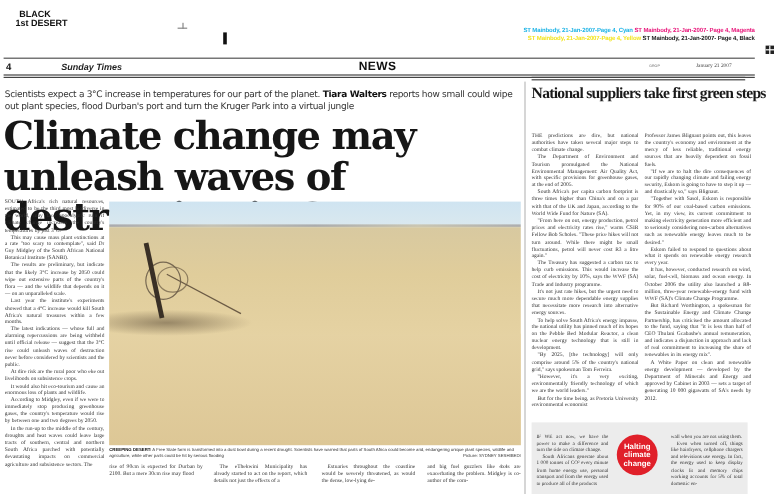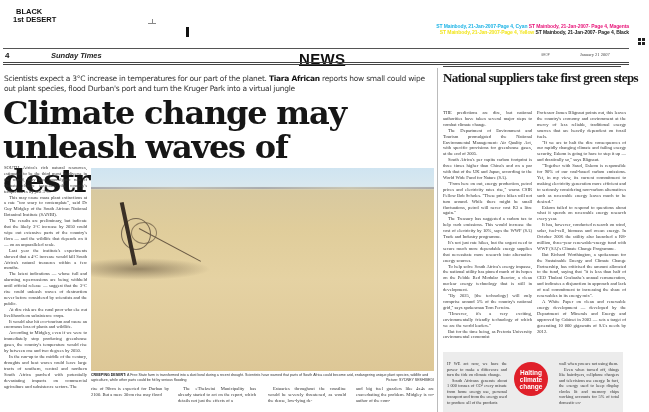--- a/index.html
+++ b/index.html
@@ -18,21 +18,21 @@
   .color-slug .yellow { color: #f2e51f; }
   .color-slug .black { color: #222; }
   .target-mark { position: absolute; right: 4px; top: 38px; width: 7px; height: 7px; background: #222; }
   .target-mark::before { content: ""; position: absolute; left: 3px; top: 0; width: 1px; height: 7px; background: #fff; }
   .target-mark::after { content: ""; position: absolute; top: 3px; left: 0; height: 1px; width: 7px; background: #fff; }
 
   .folio-rule-top { position: absolute; left: 3px; top: 48px; width: 626px; height: 1px; background: #555; }
   .folio { position: absolute; left: 3px; top: 50px; width: 626px; height: 12px; }
   .folio .pg { position: absolute; left: 2px; top: 1px; font-family: "Liberation Sans", sans-serif; font-weight: bold; font-size: 8px; color: #111; }
   .folio .mast { position: absolute; left: 4px; top: 1px; font-family: Liberation Sans, sans-serif; font-weight: bold; font-style: italic; font-size: 7.5px; color: #222; margin-left: 44px; }
-  .folio .sect { position: absolute; left: 296px; top: 0px; font-family: "Liberation Sans", sans-serif; font-weight: bold; font-size: 15px; letter-spacing: 0.3px; color: #111; text-decoration: underline; }
+  .folio .sect { position: absolute; left: 296px; top: 0px; font-family: "Liberation Sans", sans-serif; font-weight: bold; font-size: 10px; letter-spacing: 0.3px; color: #111; }
   .folio .tag { position: absolute; left: 538px; top: 3px; font-family: "Liberation Sans", sans-serif; font-size: 3px; color: #666; }
   .folio .date { position: absolute; left: 577px; top: 2px; font-family: "Liberation Serif", serif; font-size: 4.5px; color: #444; }
   .folio-rule-bot { position: absolute; left: 3px; top: 62px; width: 626px; height: 3px; border-top: 1px solid #444; border-bottom: 1px solid #444; }
 
   .standfirst { position: absolute; left: 4px; top: 74px; width: 430px; font-family: "DejaVu Sans", sans-serif; font-size: 7.5px; line-height: 9.5px; color: #333; letter-spacing: -0.25px; }
   .standfirst b { color: #111; }
 
   .headline { position: absolute; left: 3px; top: 96px; width: 440px; font-family: "DejaVu Serif", serif; font-weight: bold; font-size: 32px; line-height: 34px; letter-spacing: -1.2px; color: #161616; }
 
   .col-text { font-family: "Liberation Serif", serif; font-size: 4.6px; line-height: 5.9px; color: #333; text-align: justify; }
@@ -102,21 +102,21 @@
 <div class="folio">
   <span class="pg">4</span>
   <span class="mast">Sunday Times</span>
   <span class="sect">NEWS</span>
   <span class="tag">GROP</span>
   <span class="date">January 21 2007</span>
 </div>
 <div class="folio-rule-bot"></div>
 
 <div class="standfirst">
-  <span>Scientists expect a 3°C increase in temperatures for our part of the planet. </span><b>Tiara African</b><span> reports how small could wipe out plant species, flood Durban's port and turn the Kruger Park into a virtual jungle</span>
+  <span>Scientists expect a 3°C increase in temperatures for our part of the planet. </span><b>Tiara Walters</b><span> reports how small could wipe out plant species, flood Durban's port and turn the Kruger Park into a virtual jungle</span>
 </div>
 
 <h1 class="headline">Climate change may unleash waves of destruction in SA</h1>
 
 <div class="left-col col-text">
   <p class="first">SOUTH Africa's rich natural resources, estimated to be the third most biodiverse in the world, may face apocalyptic ruin if climate change increases the country's temperatures by just 3°C.</p>
   <p>This may cause mass plant extinctions at a rate "too scary to contemplate", said Dr Guy Midgley of the South African National Botanical Institute (SANBI).</p>
   <p>The results are preliminary, but indicate that the likely 3°C increase by 2050 could wipe out extensive parts of the country's flora — and the wildlife that depends on it — on an unparalleled scale.</p>
   <p>Last year the institute's experiments showed that a 4°C increase would kill South Africa's natural treasures within a few months.</p>
   <p>The latest indications — whose full and alarming repercussions are being withheld until official release — suggest that the 3°C rise could unleash waves of destruction never before considered by scientists and the public.</p>

